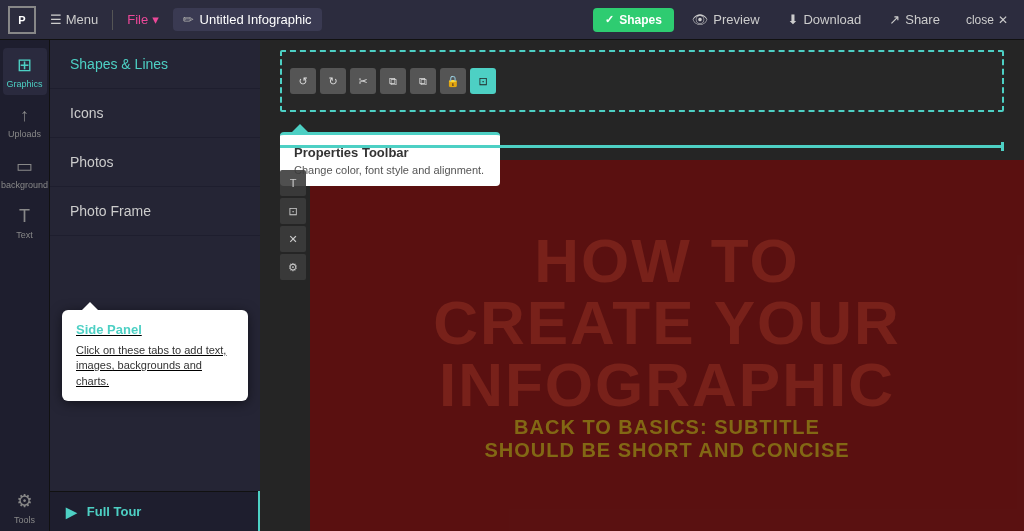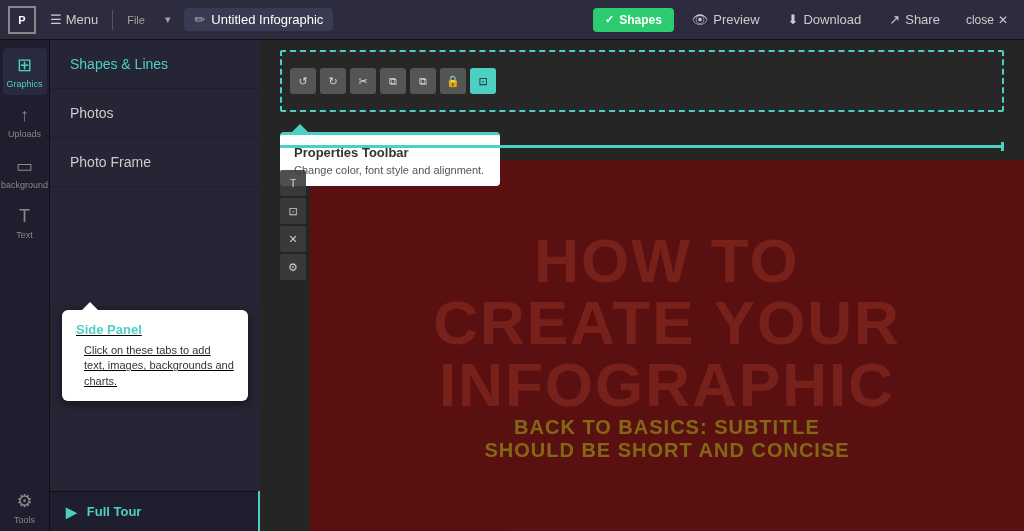--- a/index.html
+++ b/index.html
@@ -22,22 +22,22 @@
       border: 2px solid #888;
       display: flex; align-items: center; justify-content: center;
       color: #fff; font-size: 11px; font-weight: bold;
     }
     .topbar-menu-btn {
       display: flex; align-items: center; gap: 4px;
       color: #ccc; font-size: 13px; cursor: pointer; padding: 4px 6px;
     }
     .topbar-divider { width: 1px; height: 20px; background: #555; }
     .topbar-file-btn {
-      display: flex; align-items: center; gap: 20px;
-      color: #a3a3a3; font-size: 11px; cursor: pointer; padding: 4px 6px;
+      display: flex; align-items: center; gap: 4px;
+      color: #ec4899; font-size: 13px; cursor: pointer; padding: 4px 6px;
     }
     .topbar-title-area {
       display: flex; align-items: center; gap: 6px;
       background: #3a3a52; border-radius: 4px; padding: 4px 10px;
     }
     .topbar-title-icon { color: #aaa; font-size: 13px; }
     .topbar-title { color: #fff; font-size: 13px; }
     .topbar-spacer { flex: 1; }
     .topbar-saved-btn {
       display: flex; align-items: center; gap: 5px;
@@ -121,21 +121,21 @@
       content: '';
       position: absolute;
       top: -8px;
       left: 20px;
       width: 0; height: 0;
       border-left: 8px solid transparent;
       border-right: 8px solid transparent;
       border-bottom: 8px solid #fff;
     }
     .tour-title { font-size: 13px; font-weight: bold; color: #4dd0c4; margin-bottom: 6px; }
-    .tour-desc { font-size: 11px; color: #333; line-height: 1.4; margin-left: 8px; }
+    .tour-desc { font-size: 11px; color: #333; line-height: 1.4; }
     .full-tour-content {
       display: flex; align-items: center; gap: 10px;
       color: #4dd0c4; font-size: 13px; font-weight: bold; cursor: pointer;
     }
 
     
     .canvas-area {
       flex: 1;
       background: #3a3a3a;
       position: relative;
@@ -343,20 +343,23 @@
       <span class="icon-label">Tools</span>
     </div>
   </div>
 
   <div style="display:flex; flex-direction:column; width:210px; flex-shrink:0; border-right: 2px solid #4dd0c4; background:#a16207; position:relative;">
     <div class="side-panel" style="flex:1; border-right:none;">
       <div class="side-panel-item active">
         <span>Shapes &amp; Lines</span>
       </div>
       <div class="side-panel-item">
+        <span>Icons</span>
+      </div>
+      <div class="side-panel-item">
         <span>Photos</span>
       </div>
       <div class="side-panel-item">
         <span>Photo Frame</span>
       </div>
 
       <div class="tour-side-panel">
         <div class="tour-title">Side Panel</div>
         <div class="tour-desc">Click on these tabs to add text, images, backgrounds and charts.</div>
       </div>

